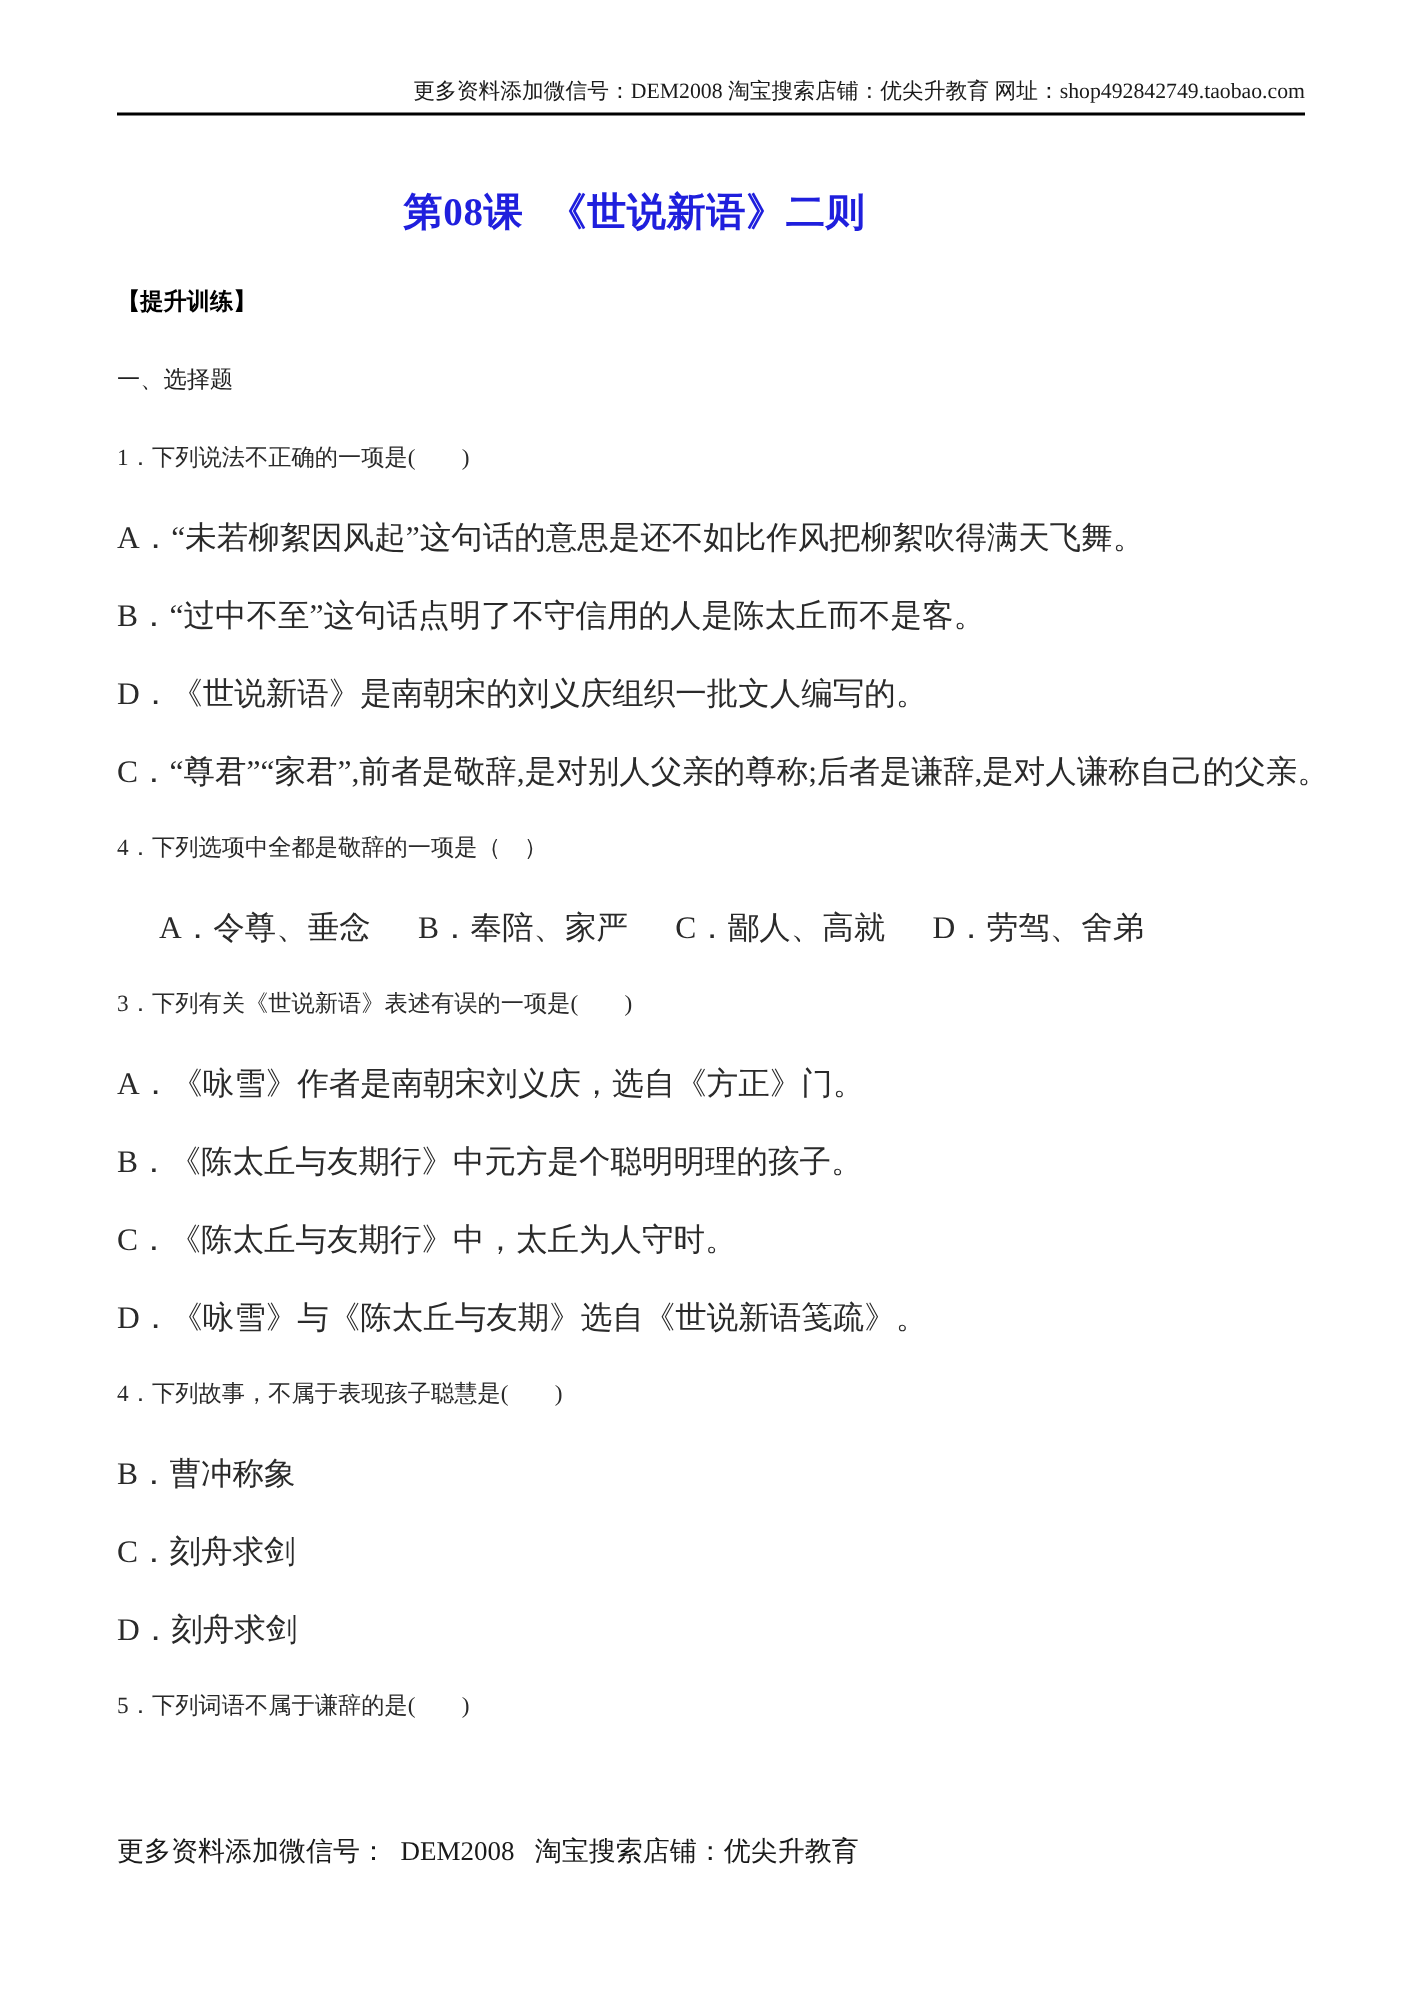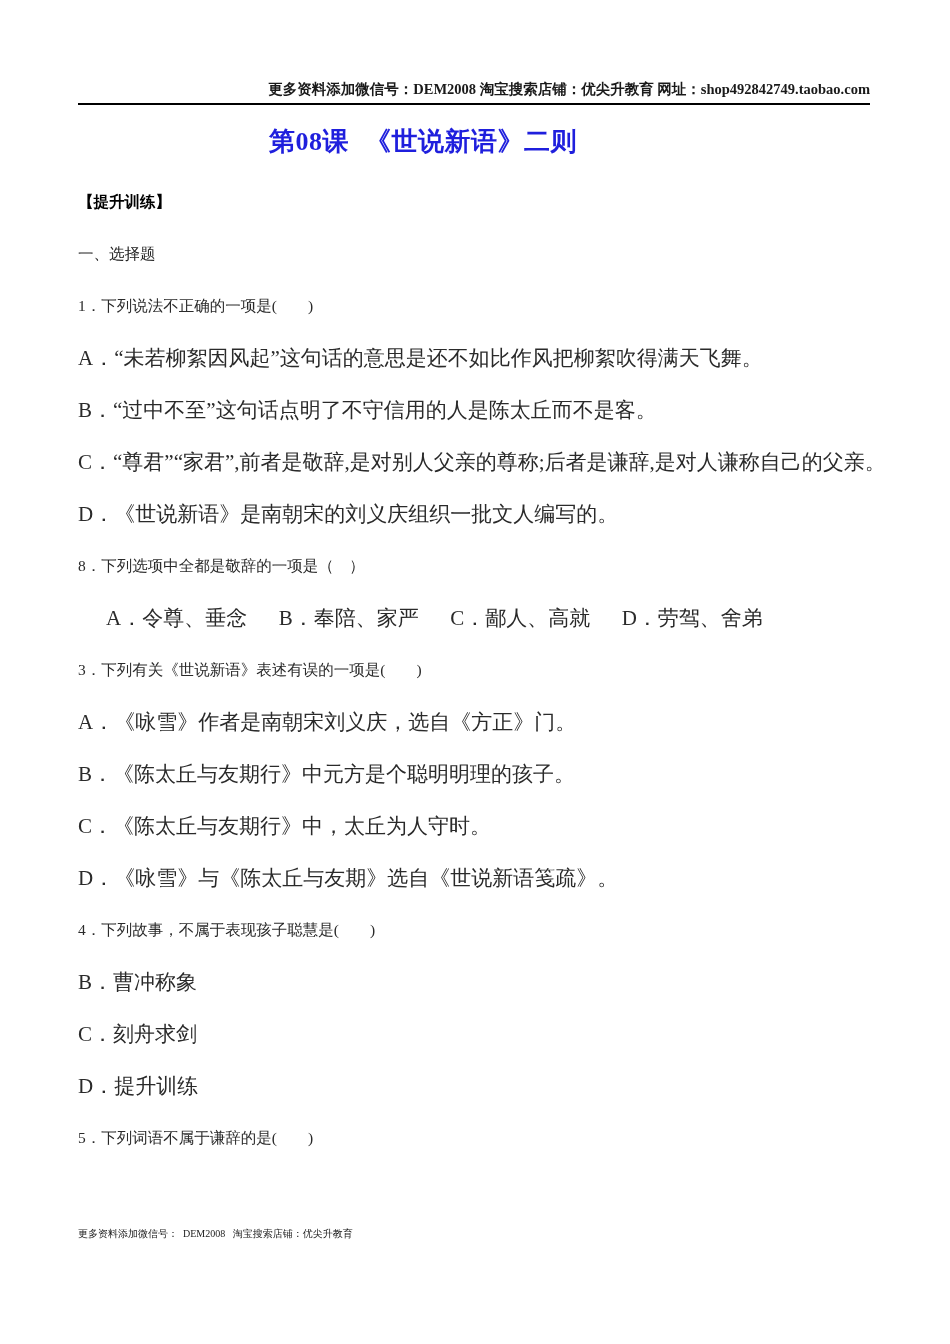--- a/index.html
+++ b/index.html
@@ -20,23 +20,22 @@
     position: absolute;
     left: 0; top: 0;
     width: 950px;
     height: 1344px;
   }
 
   
   .doc-header {
     position: absolute;
     left: 78px;
-    top: 78px;
+    top: 50px;
     width: 792px;
-    font-weight: bold;
   }
   .doc-header .hdr-text {
     text-align: right;
     font-size: 14.5px;
     line-height: 22px;
     color: #1a1a1a;
     white-space: nowrap;
     font-family: "Liberation Serif", "DejaVu Serif", serif;
   }
   .doc-header .hdr-rule {
@@ -104,21 +103,21 @@
     white-space: pre;
     margin-left: 28px;
   }
 
   
   .doc-footer {
     position: absolute;
     left: 78px;
     top: 1224px;
     width: 800px;
-    font-size: 10px;
+    font-size: 18px;
     line-height: 20px;
     color: #1a1a1a;
     white-space: pre;
     font-family: "Liberation Serif", "DejaVu Serif", serif;
   }
 </style>
 </head>
 <body>
 
 <div class="page">
@@ -134,36 +133,36 @@
 
   <div class="content">
 
     <p class="block-heading">【提升训练】</p>
 
     <p class="section-label">一、选择题</p>
 
     <p class="q-stem">1．下列说法不正确的一项是(        )</p>
     <p class="q-option">A．“未若柳絮因风起”这句话的意思是还不如比作风把柳絮吹得满天飞舞。</p>
     <p class="q-option">B．“过中不至”这句话点明了不守信用的人是陈太丘而不是客。</p>
+    <p class="q-option">D．《世说新语》是南朝宋的刘义庆组织一批文人编写的。</p>
     <p class="q-option">C．“尊君”“家君”,前者是敬辞,是对别人父亲的尊称;后者是谦辞,是对人谦称自己的父亲。</p>
-    <p class="q-option">D．《世说新语》是南朝宋的刘义庆组织一批文人编写的。</p>
 
-    <p class="q-stem">8．下列选项中全都是敬辞的一项是（    ）</p>
+    <p class="q-stem">4．下列选项中全都是敬辞的一项是（    ）</p>
     <p class="q-option inline-row">A．令尊、垂念      B．奉陪、家严      C．鄙人、高就      D．劳驾、舍弟</p>
 
     <p class="q-stem">3．下列有关《世说新语》表述有误的一项是(        )</p>
     <p class="q-option">A．《咏雪》作者是南朝宋刘义庆，选自《方正》门。</p>
     <p class="q-option">B．《陈太丘与友期行》中元方是个聪明明理的孩子。</p>
     <p class="q-option">C．《陈太丘与友期行》中，太丘为人守时。</p>
     <p class="q-option">D．《咏雪》与《陈太丘与友期》选自《世说新语笺疏》。</p>
 
     <p class="q-stem">4．下列故事，不属于表现孩子聪慧是(        )</p>
     <p class="q-option">B．曹冲称象</p>
     <p class="q-option">C．刻舟求剑</p>
-    <p class="q-option">D．提升训练</p>
+    <p class="q-option">D．刻舟求剑</p>
 
     <p class="q-stem">5．下列词语不属于谦辞的是(        )</p>
 
   </div>
 
   <div class="doc-footer">更多资料添加微信号：  DEM2008   淘宝搜索店铺：优尖升教育</div>
 
 </div>
 
 </body></html>

